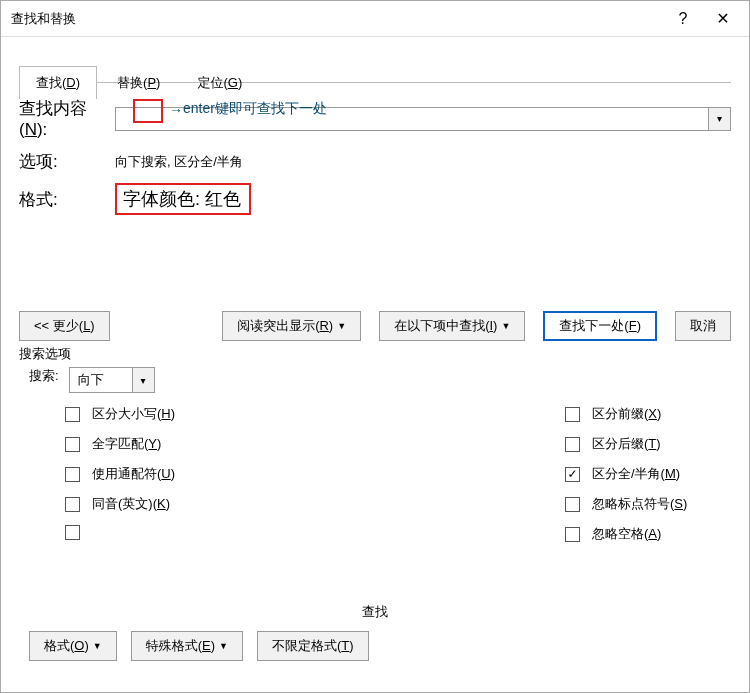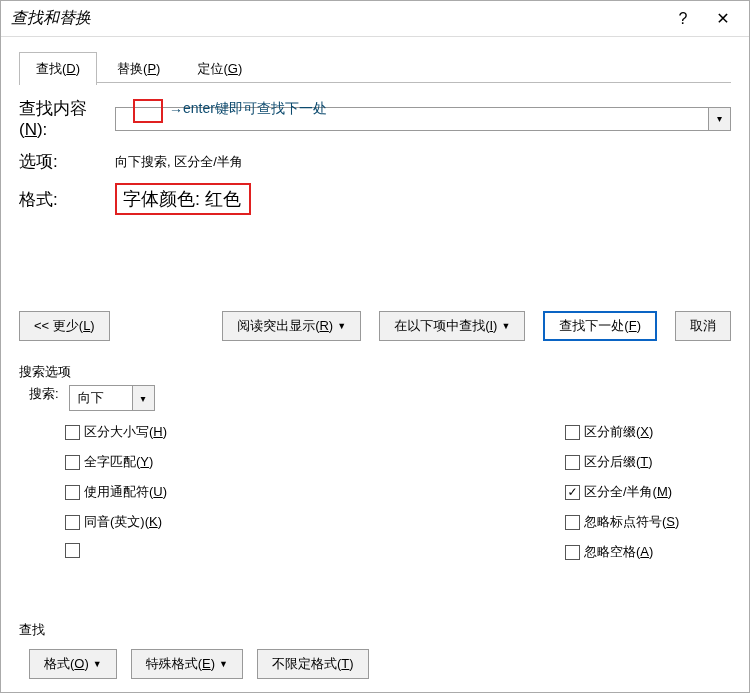--- a/index.html
+++ b/index.html
@@ -1,50 +1,50 @@
 <!DOCTYPE html>
 <html><head>
   <meta charset="utf-8">
   <style>
     * { box-sizing: border-box; margin: 0; padding: 0; }
     body { font-family: "Microsoft YaHei", "SimSun", sans-serif; font-size: 13px; background: #fff; color: #000; }
     .dialog { width: 750px; height: 693px; border: 1px solid #aaa; position: relative; background: #fff; }
     .titlebar { display: flex; align-items: center; height: 36px; padding: 0 6px 0 10px; border-bottom: 1px solid #ddd; }
-    .title-text { flex: 1; font-size: 16px; font-style: italic; }
+    .title-text { flex: 1; font-size: 13px; }
     .titlebar-btn { width: 40px; height: 28px; display: flex; align-items: center; justify-content: center; font-size: 16px; }
     .body { padding: 12px 18px; }
     .tabs-row { display: flex; border-bottom: 1px solid #bbb; margin-bottom: 14px; }
-    .tab { padding: 7px 16px; border: 1px solid transparent; border-bottom: none; margin-right: 3px; position: relative; top: 3px; font-size: 13px; }
+    .tab { padding: 7px 16px; border: 1px solid transparent; border-bottom: none; margin-right: 3px; position: relative; top: 17px; font-size: 13px; }
     .tab.active { border-color: #bbb; background: #fff; }
     .field-row { display: flex; align-items: center; margin-bottom: 10px; }
     .field-label { width: 96px; font-size: 17px; }
     .combo-wrap { flex: 1; display: flex; }
     .combo-input { flex: 1; height: 24px; border: 1px solid #999; padding: 0 6px; color: #e02020; font-size: 13px; font-family: inherit; }
     .combo-btn { width: 22px; height: 24px; border: 1px solid #999; border-left: none; background: #f1f1f1; display: flex; align-items: center; justify-content: center; font-size: 10px; }
     .sub-row .field-label {}
     .sub-val { font-size: 13px; }
     .format-box { display: inline-block; padding: 2px 8px 2px 6px; border: 2px solid #e02020; font-size: 18px; }
     .annotation { position: absolute; left: 132px; top: 98px; width: 30px; height: 24px; border: 2px solid #e02020; pointer-events: none; }
-    .btn-row { display: flex; gap: 18px; margin: 96px 0 22px 0; align-items: center; border-radius: 12px; }
+    .btn-row { display: flex; gap: 18px; margin: 96px 0 4px 0; align-items: center; border-radius: 12px; }
     .btn { height: 30px; padding: 0 14px; border: 1px solid #999; background: #f1f1f1; font-size: 13px; font-family: inherit; display: inline-flex; align-items: center; white-space: nowrap; }
     .btn .caret { margin-left: 4px; font-size: 9px; }
     .btn.primary { border: 2px solid #0a64c4; background: #fff; }
     .spacer { flex: 1; }
     .group-title { font-size: 13px; margin-bottom: 4px; }
     .search-dir-row { display: flex; gap: 10px; margin: 0 0 12px 10px; }
     .select-wrap { display: flex; border: 1px solid #999; }
     .select-val { width: 62px; height: 24px; display: flex; align-items: center; padding: 0 8px; font-size: 13px; }
     .select-btn { width: 22px; height: 24px; border-left: 1px solid #999; background: #f1f1f1; display: flex; align-items: center; justify-content: center; font-size: 10px; }
     .opts-grid { display: flex; margin-left: 10px; }
     .opts-col { display: flex; flex-direction: column; gap: 12px; }
     .opts-col.left { width: 500px; }
-    .chk-row { display: flex; align-items: center; gap: 4px; font-size: 13px; padding-left: 36px; }
+    .chk-row { display: flex; align-items: center; gap: 12px; font-size: 13px; padding-left: 36px; }
     .chk-box { width: 15px; height: 15px; border: 1px solid #555; display: inline-flex; align-items: center; justify-content: center; font-size: 12px; line-height: 1; }
     .chk-box.checked::after { content: "✓"; }
-    .section-label { margin: 60px 0 10px 0; font-size: 13px; }
+    .section-label { margin: 60px 0 10px 0; font-size: 13px; text-align: center; }
     .format-btns { display: flex; gap: 14px; margin-left: 10px; }
     u { text-decoration: underline; }
   </style>
 </head>
 <body>
 
 <div class="dialog">
   <div class="titlebar">
     <div class="title-text">查找和替换</div>
     <div class="titlebar-btn">?</div>

